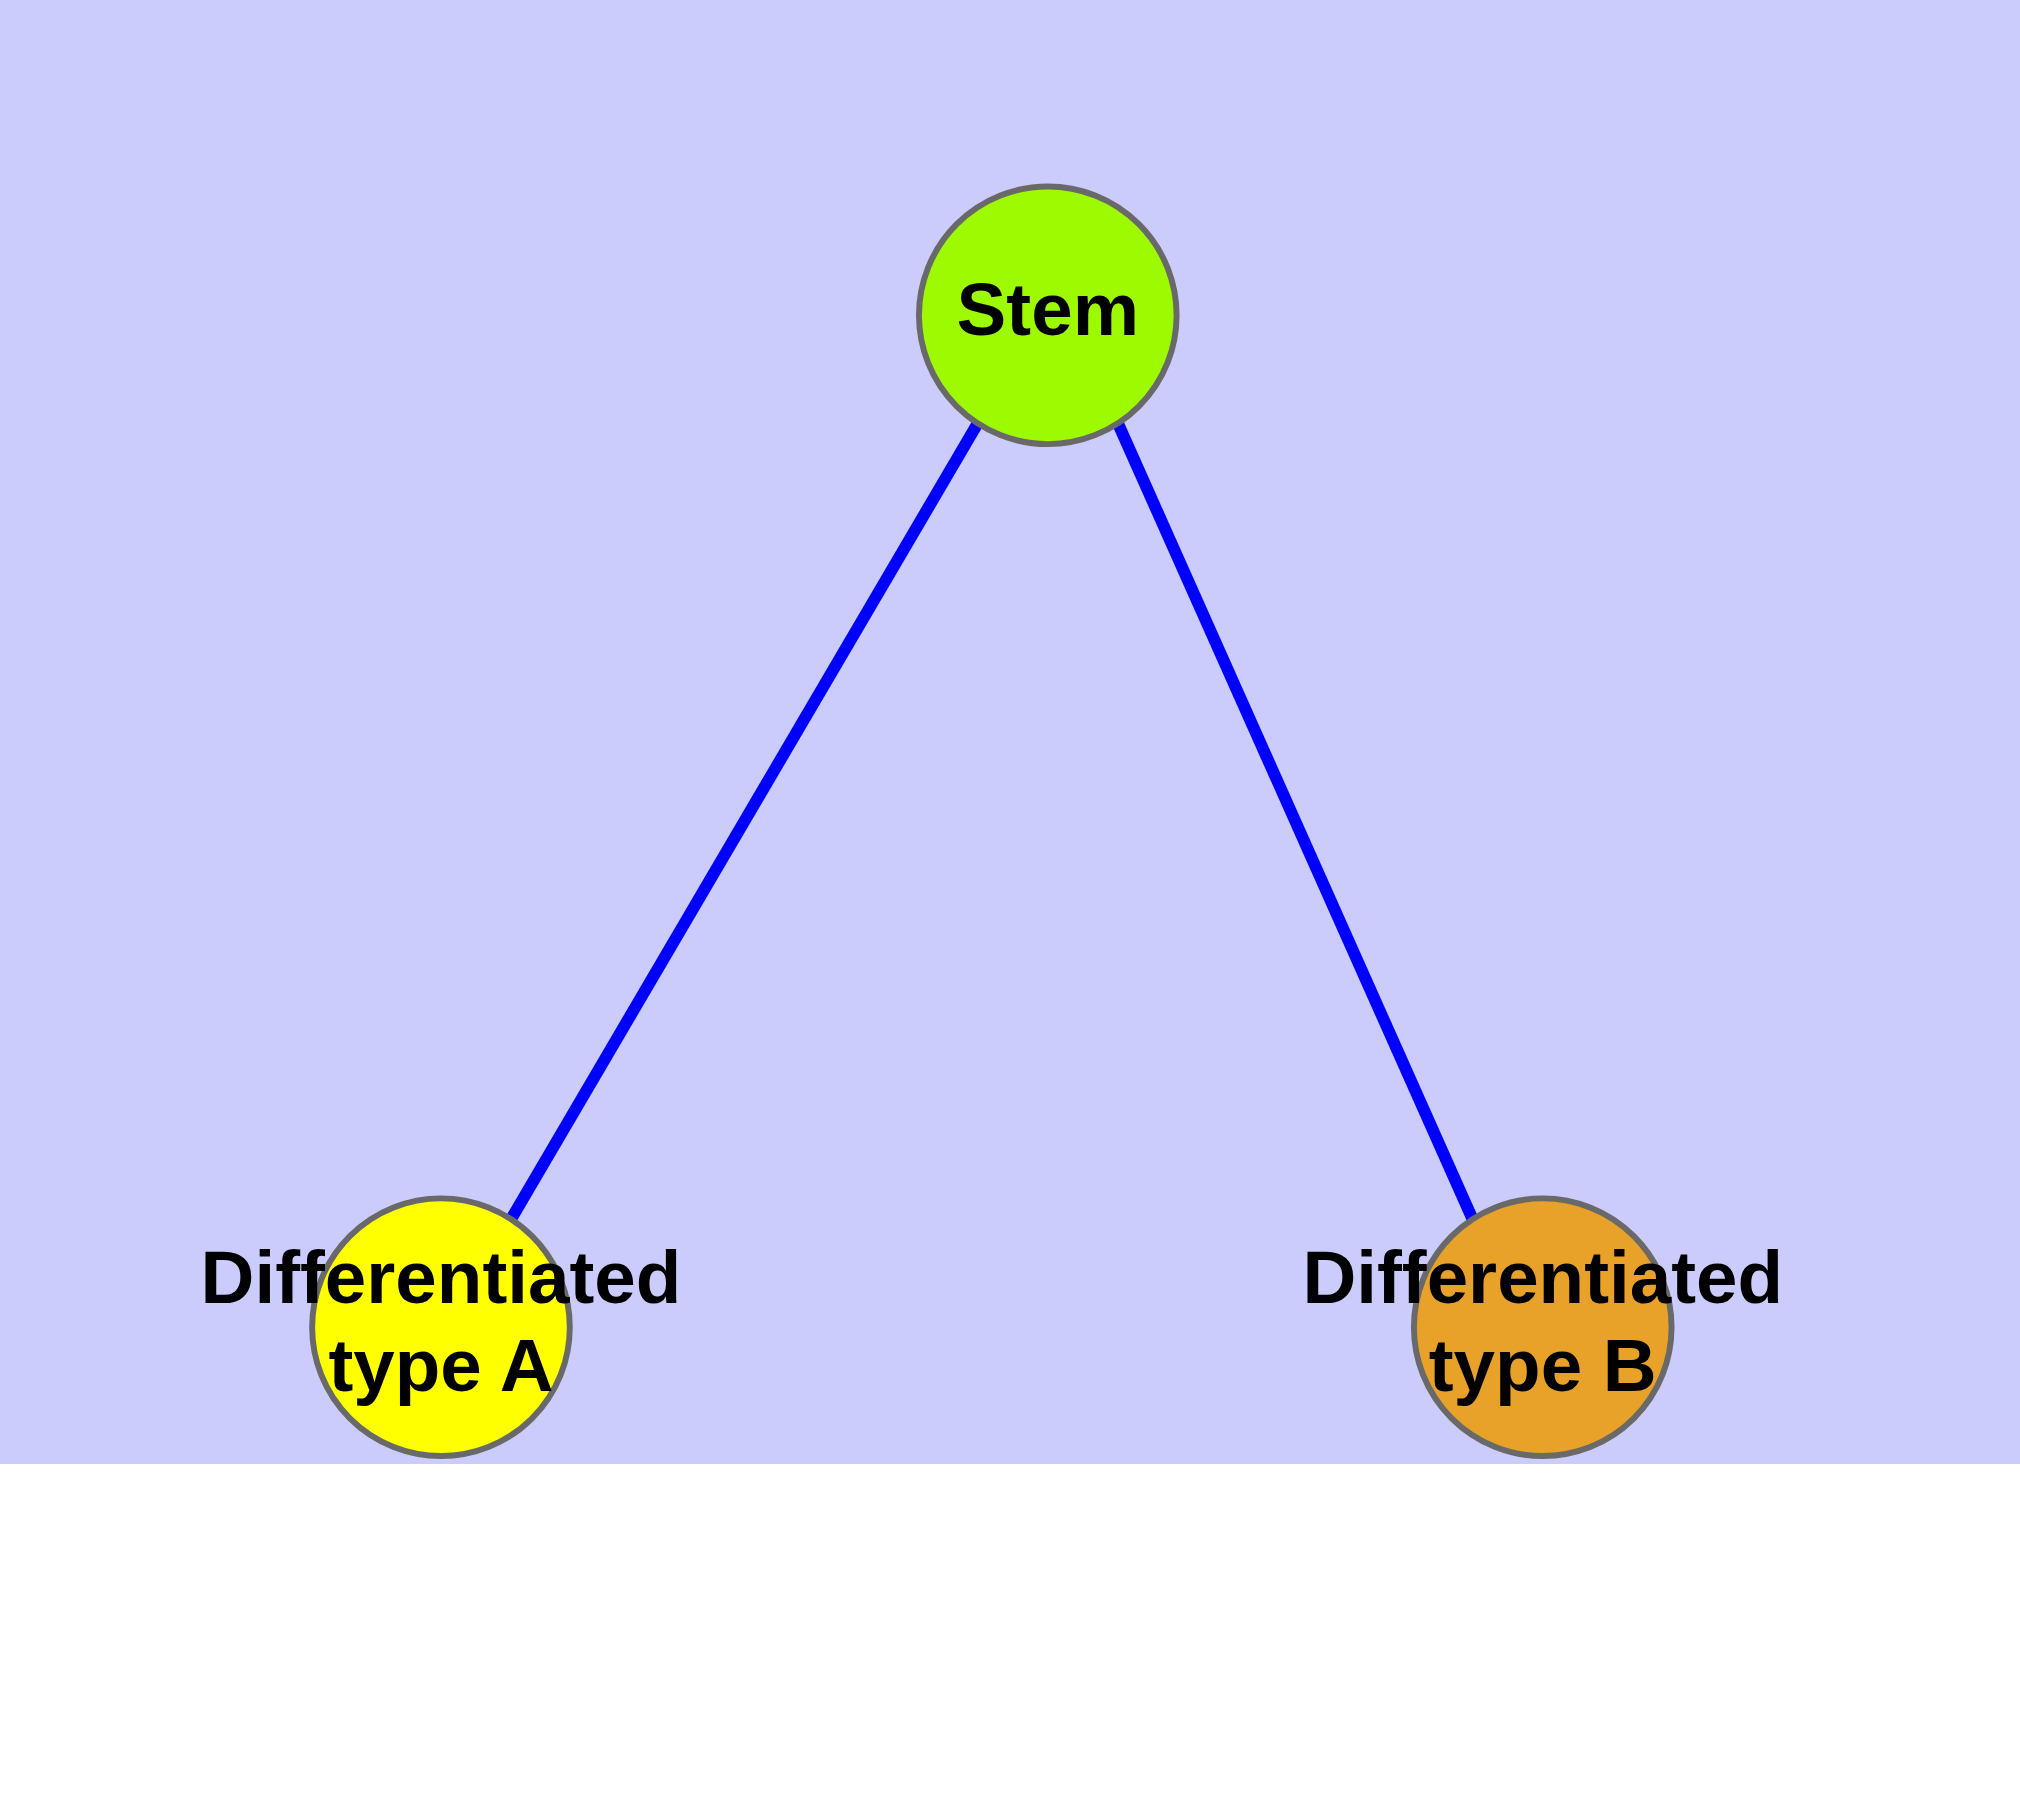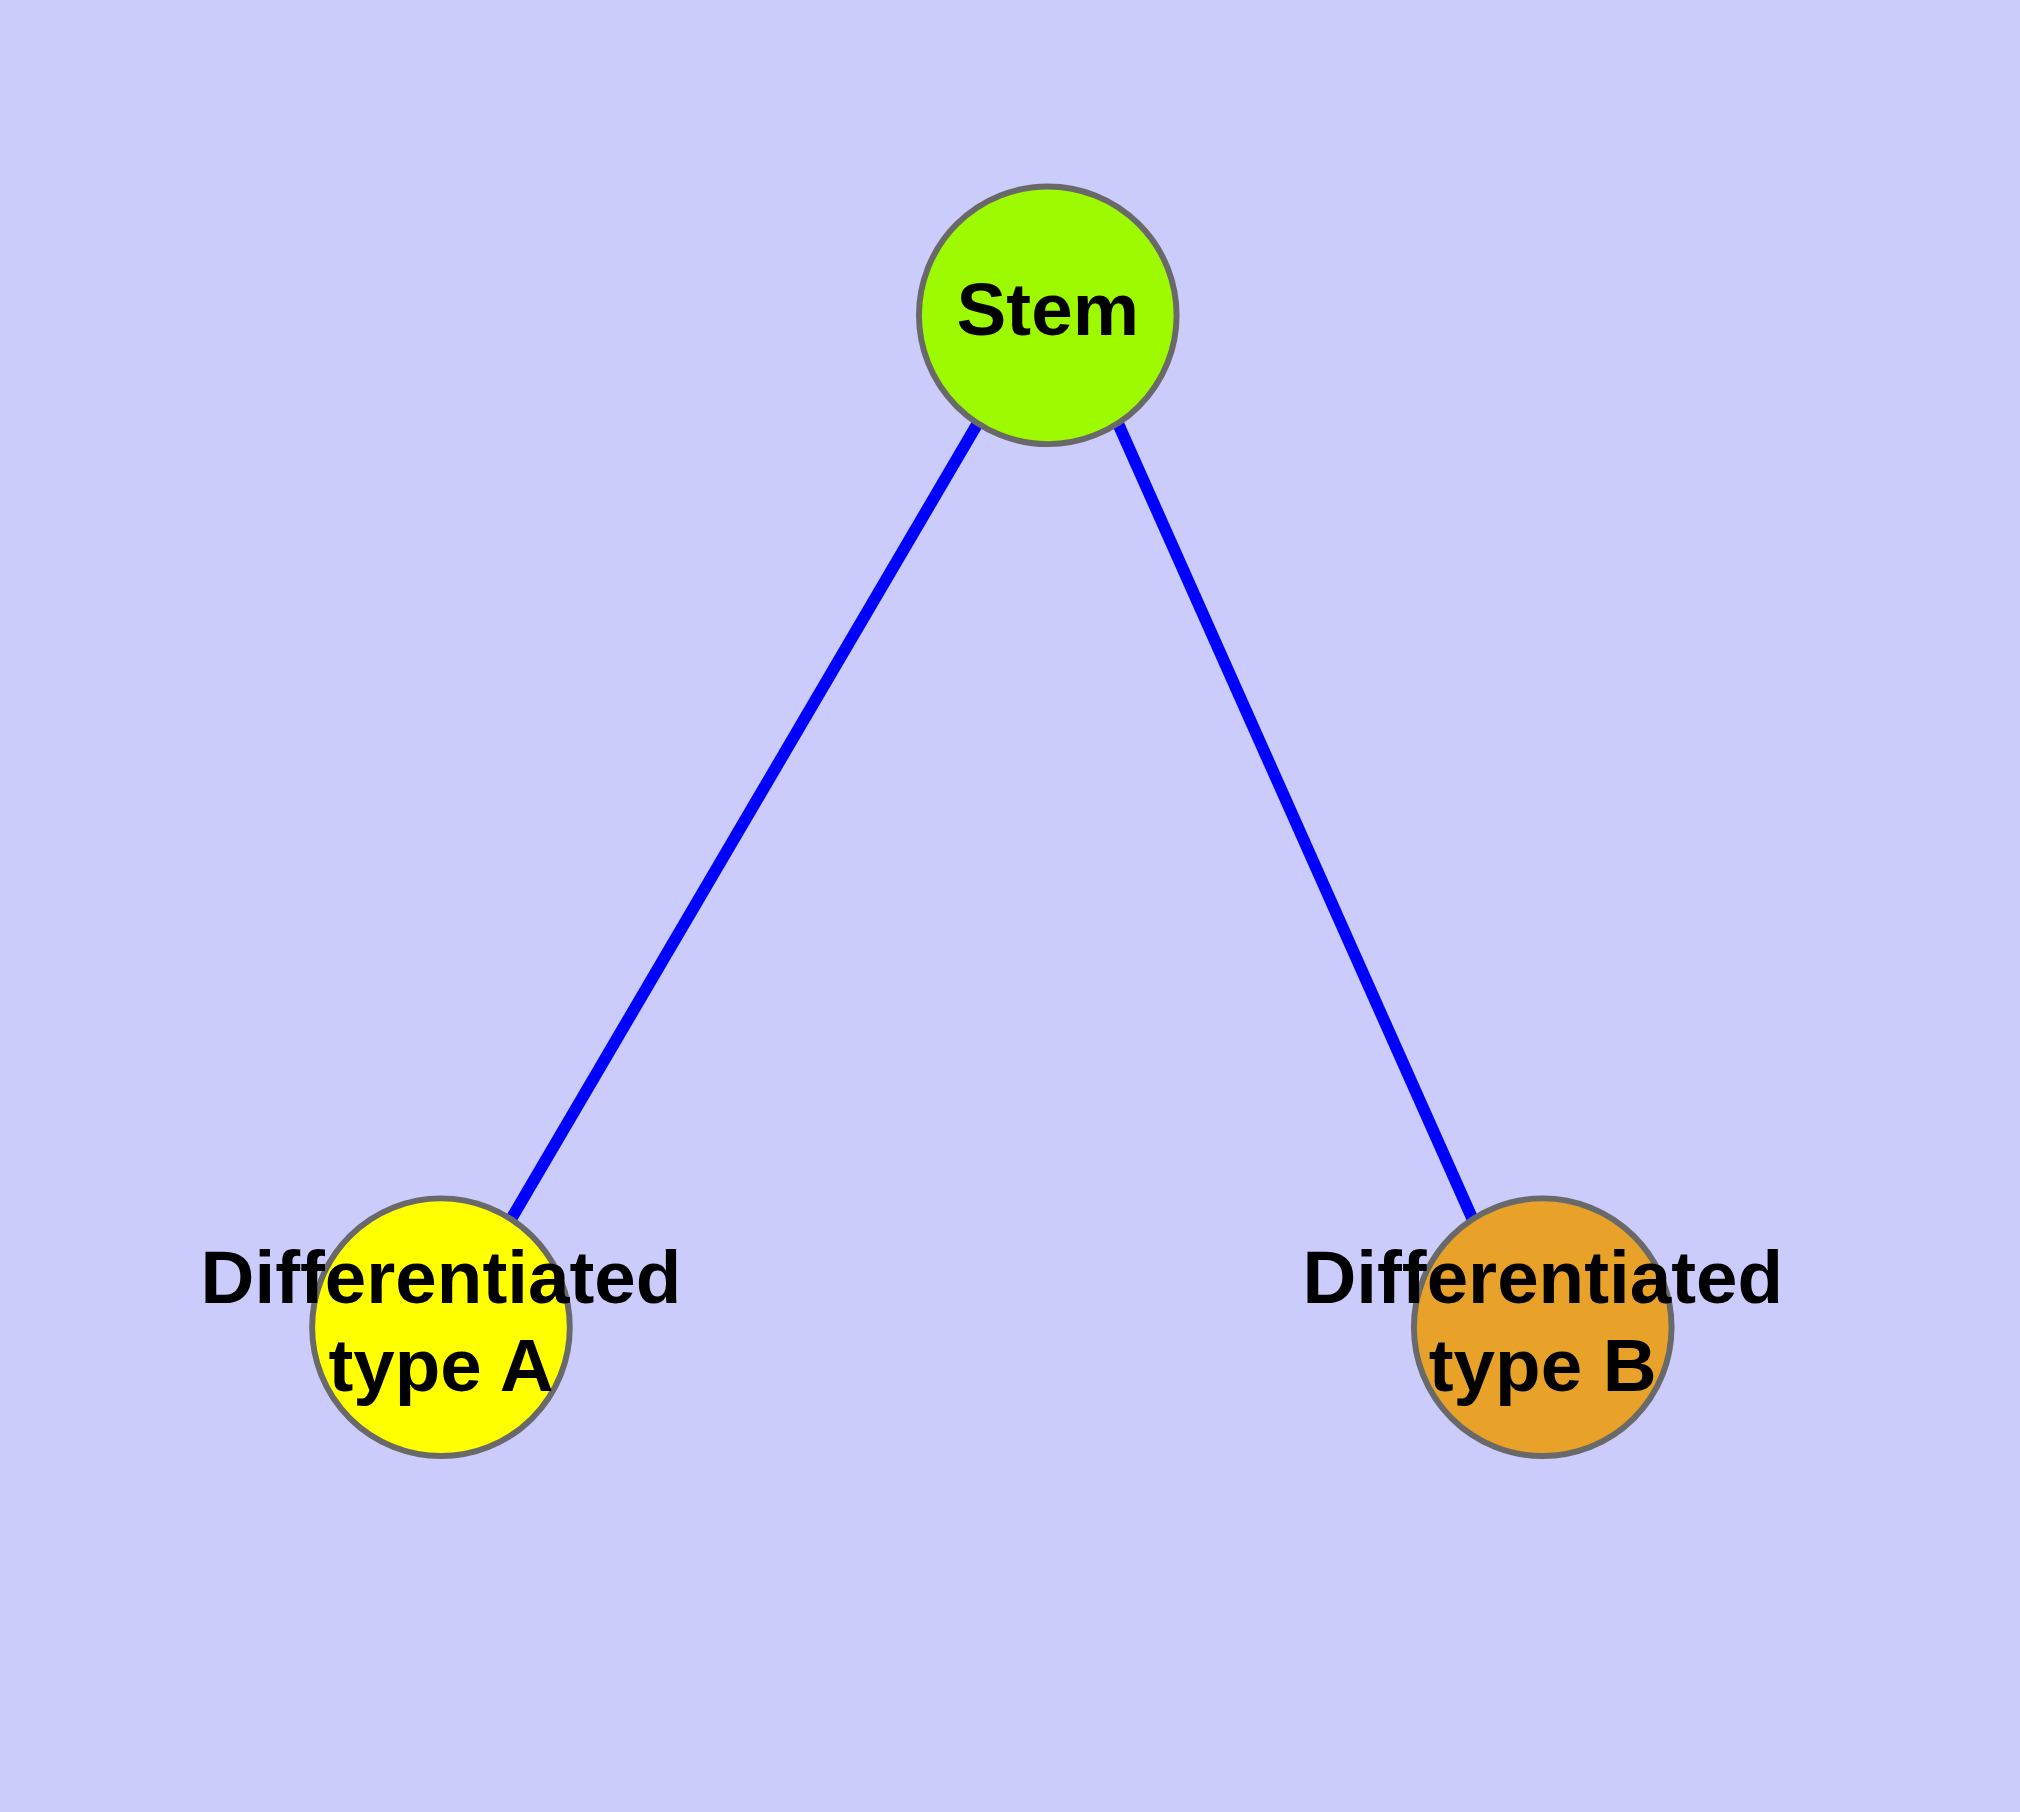--- a/index.html
+++ b/index.html
@@ -8,21 +8,21 @@
   }
   body {
     width: 2021px;
     height: 1812px;
     overflow: hidden;
     font-family: "Liberation Sans", sans-serif;
   }
   #canvas {
     position: relative;
     width: 2021px;
-    height: 1812px;
+    height: 1464px;
     background: #ccccfc;
   }
   #graph-svg {
     position: absolute;
     top: 0;
     left: 0;
     width: 2021px;
     height: 1812px;
     display: block;
   }

